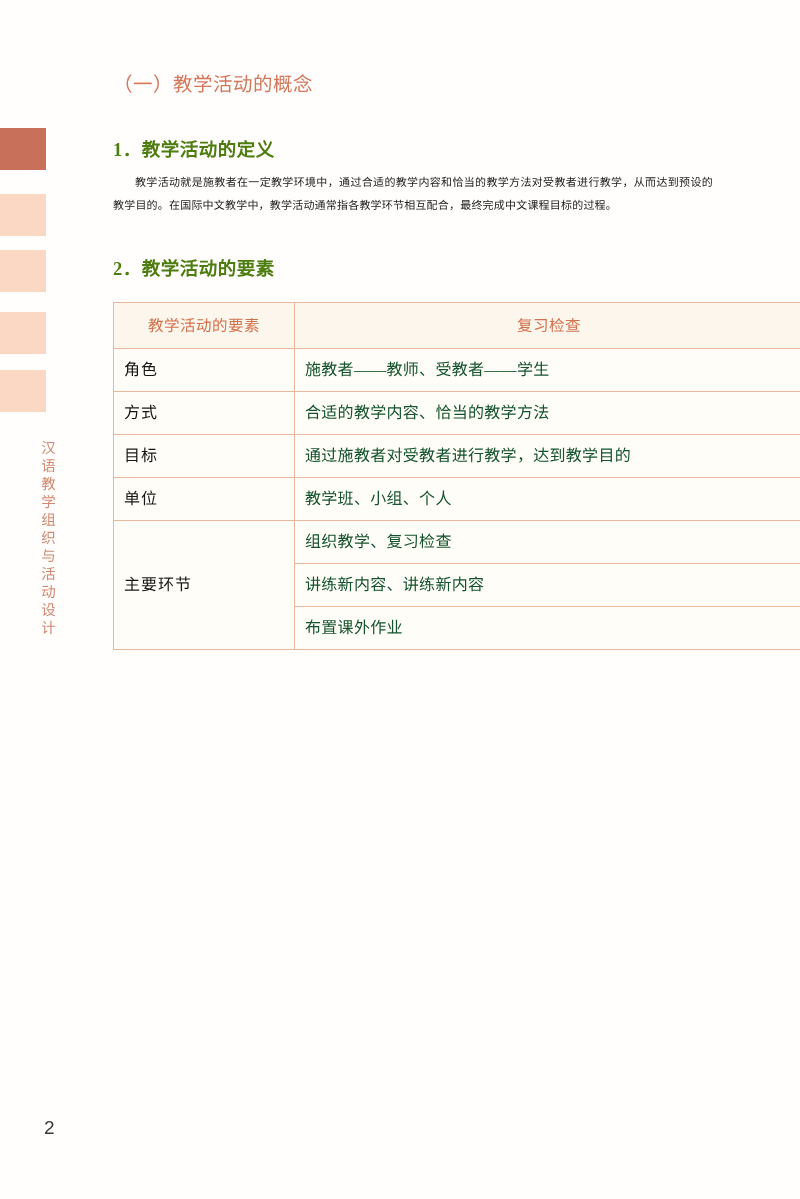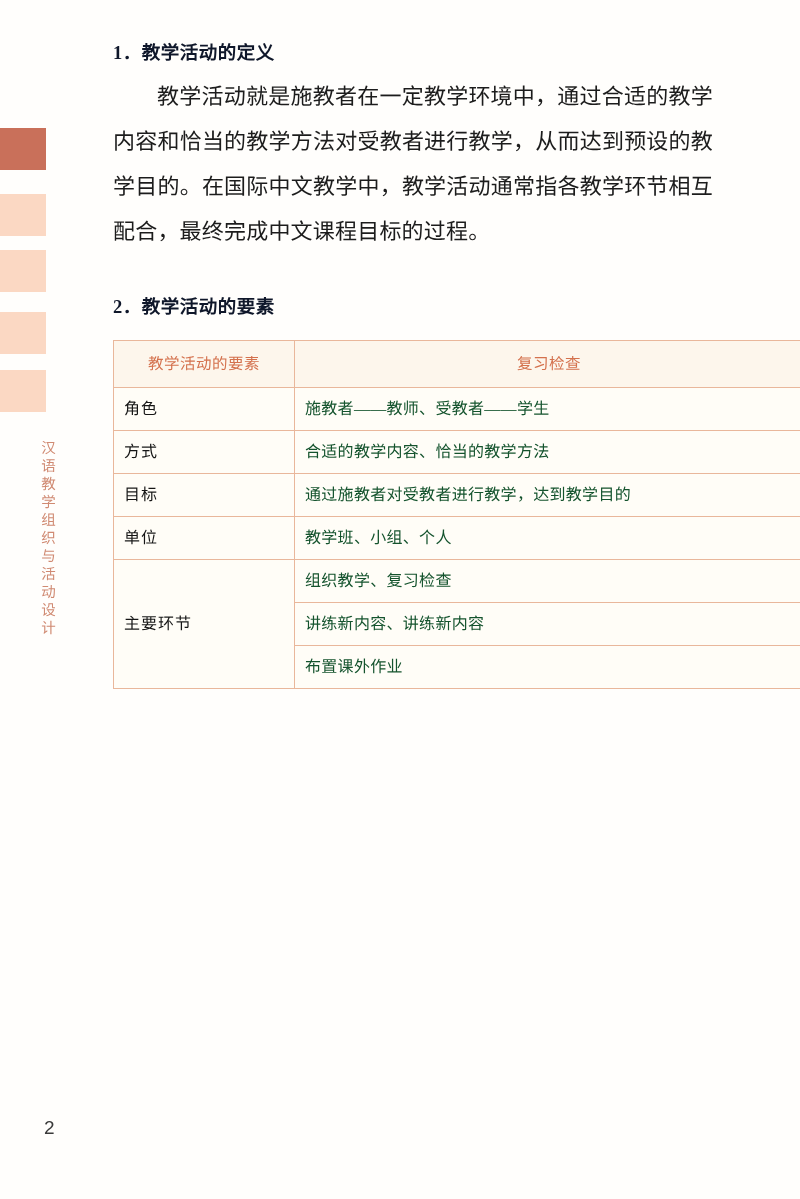--- a/index.html
+++ b/index.html
@@ -88,28 +88,28 @@
     font-weight: normal;
     color: #d4775a;
     letter-spacing: 0.5px;
   }
 
   .item-title {
     margin: 0;
     padding-top: 38px;
     font-size: 18.5px;
     font-weight: bold;
-    color: #0f172a;
+    color: #4d7c0f;
     letter-spacing: 0.5px;
   }
 
   .body-text {
     margin: 0;
     padding-top: 10px;
-    font-size: 22px;
+    font-size: 11px;
     line-height: 2.05;
     text-align: justify;
     text-indent: 2em;
     color: #1c1c1c;
     letter-spacing: 0.2px;
   }
 
   
   .info-table {
     margin-top: 22px;
@@ -169,20 +169,21 @@
     <div class="tab tab-3"></div>
     <div class="tab tab-4"></div>
     <div class="tab tab-5"></div>
   </div>
 
   <div class="running-title">汉语教学组织与活动设计</div>
 
   <div class="content">
 
 
+    <h2 class="subsection-title">（一）教学活动的概念</h2>
 
     <h3 class="item-title">1．教学活动的定义</h3>
 
     <p class="body-text">教学活动就是施教者在一定教学环境中，通过合适的教学内容和恰当的教学方法对受教者进行教学，从而达到预设的教学目的。在国际中文教学中，教学活动通常指各教学环节相互配合，最终完成中文课程目标的过程。</p>
 
     <h3 class="item-title">2．教学活动的要素</h3>
 
 
     <table class="info-table">
       <colgroup>

